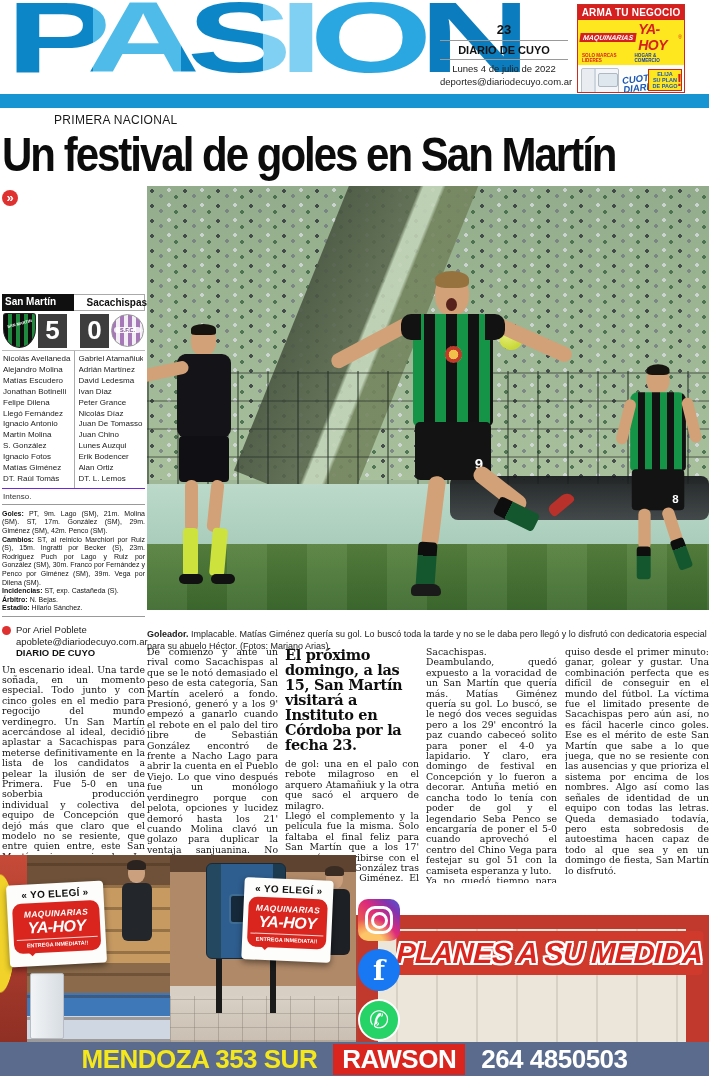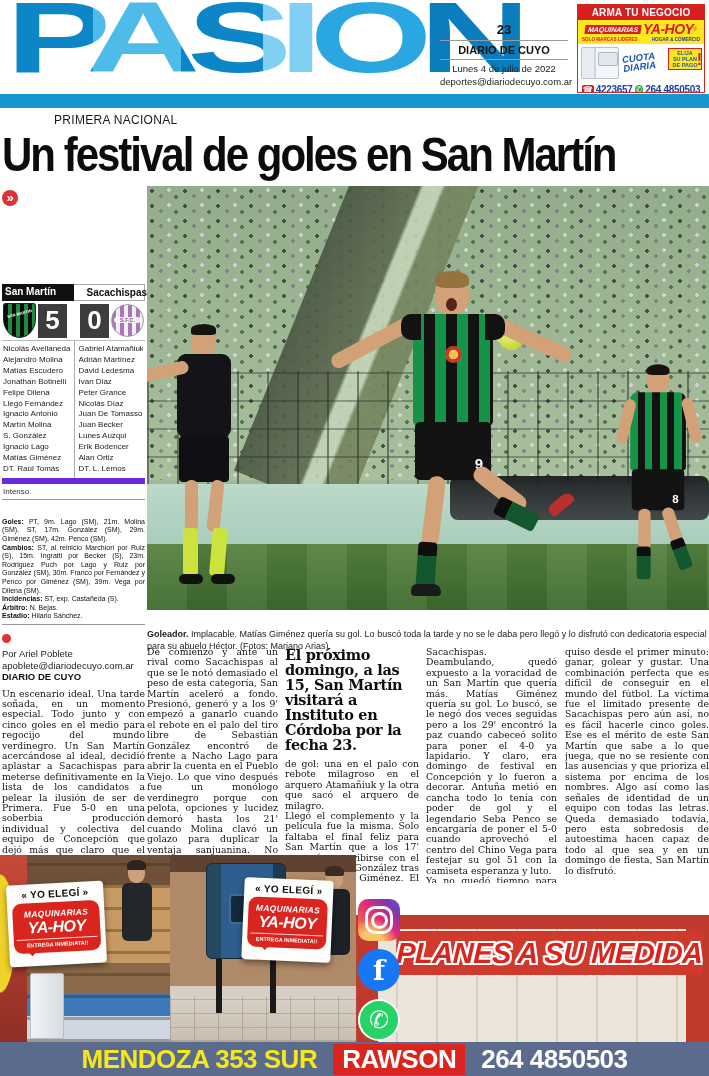--- a/index.html
+++ b/index.html
@@ -14,21 +14,21 @@
           color:#1a9ad6;
           background:linear-gradient(90deg,#0d86c8 0 17%,#4fbbe9 17% 34%,#0d86c8 34% 50%,#7fd0f2 50% 60%,#2aa6e0 60% 82%,#0b7cbd 82% 100%);
           -webkit-background-clip:text; background-clip:text; -webkit-text-fill-color:transparent; }
   .pageinfo { position:absolute; left:440px; top:22px; width:128px;text-align:center; }
   .pnum  { font-size:13px; font-weight:800; padding-bottom:3px; border-bottom:1px solid #9a9a9a; }
   .pmast { font-size:11px; font-weight:800; padding:3px 0; border-bottom:1px solid #9a9a9a; }
   .pdate { font-size:9.5px; color:#222; padding-top:3px; }
   .pmail { font-size:9.5px; color:#222; padding-top:2px; }
 
   
-  .topad { position:absolute; left:577px; top:4px; width:128px; height:89px; background:#fff;
+  .topad { position:absolute; left:577px; top:4px; width:108px; height:89px; background:#fff;
            border:1px solid #cc2b22; overflow:hidden; }
   .ta-tag { background:#d61f1f; color:#fff; font-weight:900; font-size:10px; text-align:center; padding:2px 0; letter-spacing:.2px; }
   .ta-band { background:#ffe71f; padding:1px 2px 2px; }
   .ta-row1 { display:flex; align-items:center; justify-content:center; }
   .ta-maq { background:#d61f1f; color:#fff; font-style:italic; font-weight:800; font-size:7px; padding:1px 3px; transform:skewX(-8deg); }
   .ta-brand { color:#d61f1f; font-style:italic; font-weight:900; font-size:14px; margin-left:2px; letter-spacing:-.5px; }
   .ta-reg { color:#d61f1f; font-size:5px; vertical-align:top; }
   .ta-row2 { display:flex; justify-content:space-between; padding:0 2px; }
   .ta-sl { color:#d61f1f; font-weight:800; font-size:4.6px; }
   .ta-sr { color:#1a3fa8; font-weight:800; font-size:4.6px; }
@@ -55,21 +55,21 @@
   .headline { position:absolute; left:2px; top:127px; font-size:42px; font-weight:900; letter-spacing:-2px;
               white-space:nowrap; transform:scaleY(1.16); transform-origin:top left; color:#0c0c0c; }
 
   
   .leftcol { position:absolute; left:2px; top:188px; width:143px; }
   .lede { display:flex; gap:4px; min-height:92px; }
   .lede-icon { flex:0 0 16px; width:16px; height:16px; background:#e03131; color:#fff; border-radius:50%;
                font-size:13px; font-weight:900; line-height:15px; text-align:center; margin-top:2px; }
   .lede-text { font-size:14.5px; line-height:18px; color:#555; }
 
-  .scoreboard { margin-top:4px; border-bottom:6px solid #6d28d9; }
+  .scoreboard { margin-top:14px; border-bottom:1px solid #6d28d9; }
   .sb-head { display:flex; }
   .sb-head .hh { width:50%; font-size:10px; font-weight:800; padding:2px 3px; background:#101010; color:#fff; }
   .sb-head .ha { width:50%; font-size:10px; font-weight:800; padding:2px 13px; background:#fff; color:#101010;
                  border:1px solid #aaa; border-left:none; }
   .sb-body { display:flex; align-items:center; justify-content:space-between; padding:2px 1px; }
   .home-badge { width:33px; height:35px; position:relative; overflow:hidden;
         background:repeating-linear-gradient(90deg,#0c0c0c 0 4px,#1f8a3d 4px 8px);
         border:1px solid #222; border-radius:3px 3px 50% 50%/3px 3px 55% 55%; }
   .home-badge span { position:absolute; left:0; right:0; top:7px; color:#fff; font-size:4px; font-weight:800;
         text-align:center; transform:rotate(-14deg); }
@@ -79,26 +79,26 @@
         color:#7a4f8e; font-size:5.5px; font-weight:800; text-align:center; border-radius:3px; }
   .score { width:29px; height:34px; background:#3d3d3d; color:#fff; font-weight:900; font-size:26px;
            display:flex; align-items:center; justify-content:center; }
   .score.h { margin-left:2px; margin-right:auto; }
   .score.a { margin-right:2px; }
   .sb-lists { display:flex; border-top:1px solid #bbb; }
   .sb-col { width:50%; padding:3px 2px 3px 1px; }
   .sb-col.away { border-left:1px solid #aaa; padding-left:4px; }
   .player { font-size:8px; line-height:10.9px; color:#222; white-space:nowrap; overflow:hidden; }
 
-  .match-note { font-size:8px; color:#333; padding:3px 1px; border-bottom:1px solid #999; margin-bottom:18px; }
+  .match-note { font-size:8px; color:#333; padding:3px 1px; border-bottom:1px solid #999; margin-bottom:5px; }
   .details { border-bottom:1px solid #999; padding-bottom:3px; }
   .detail-row { font-size:7px; line-height:8.6px; color:#111; text-align:justify; }
   .detail-row b { font-weight:800; }
 
-  .byline { display:flex; gap:5px; margin:7px 0 6px;flex-direction:column; }
+  .byline { display:flex; gap:5px; margin:7px 0 6px; }
   .by-dot { flex:0 0 9px; width:9px; height:9px; border-radius:50%; background:#e03131; margin-top:2px; }
   .by-author { font-size:9.5px; color:#222; line-height:11.5px; }
   .by-mail { font-size:9.5px; color:#222; line-height:11.5px; }
   .by-paper { font-size:9.5px; font-weight:800; color:#111; line-height:11.5px; }
 
   .art { font-family:"DejaVu Serif", serif; font-size:9.3px; line-height:10.4px; text-align:justify;
          color:#141414; white-space:pre-line; }
   .col1 { height:242px; overflow:hidden; }
 
   
@@ -339,34 +339,34 @@
 
         <div class="player">Nicolás Avellaneda</div>
             <div class="player">Alejandro Molina</div>
             <div class="player">Matías Escudero</div>
             <div class="player">Jonathan Botinelli</div>
             <div class="player">Felipe Dilena</div>
             <div class="player">Llegó Fernández</div>
             <div class="player">Ignacio Antonio</div>
             <div class="player">Martín Molina</div>
             <div class="player">S. González</div>
-            <div class="player">Ignacio Lago</div>
+            <div class="player">Ignacio Fotos</div>
             <div class="player">Matías Giménez</div>
             <div class="player">DT. Raúl Tomás</div>
           </div>
         <div class="sb-col away">
 
         <div class="player">Gabriel Atamañiuk</div>
             <div class="player">Adrián Martínez</div>
             <div class="player">David Ledesma</div>
             <div class="player">Ivan Diaz</div>
             <div class="player">Peter Grance</div>
             <div class="player">Nicolás Díaz</div>
             <div class="player">Juan De Tomasso</div>
-            <div class="player">Juan Becker</div>
+            <div class="player">Juan Chino</div>
             <div class="player">Lunes Auzqui</div>
             <div class="player">Erik Bodencer</div>
             <div class="player">Alan Ortiz</div>
             <div class="player">DT. L. Lemos</div>
           </div>
       </div>
     </div>
 
     <div class="match-note">Intenso.</div>
 

